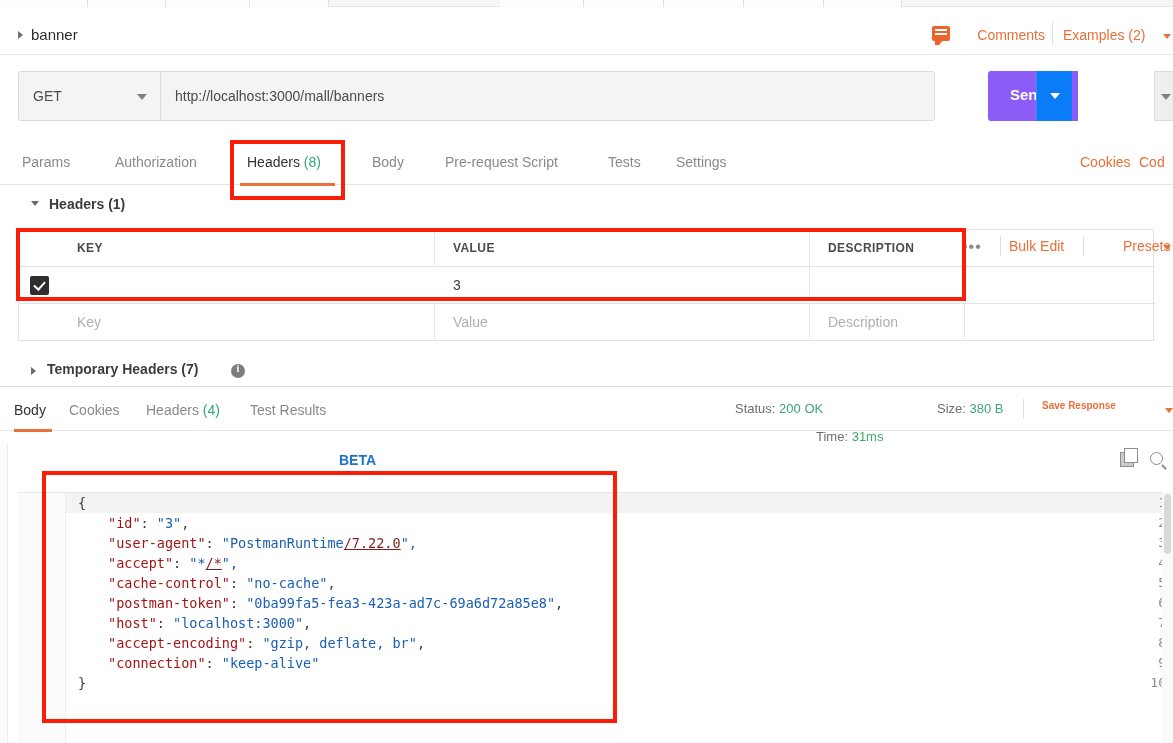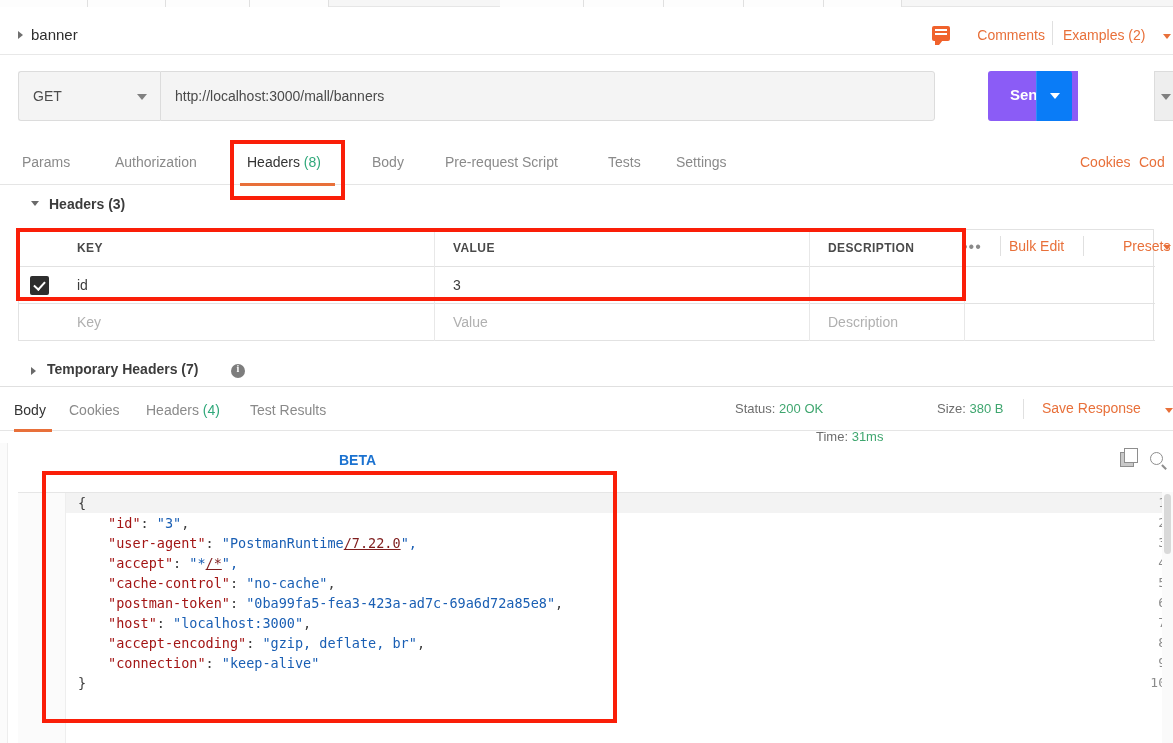--- a/index.html
+++ b/index.html
@@ -365,21 +365,21 @@
     position: absolute; top: 401px;
     font-size: 13px; color: #6e6e6e; white-space: nowrap;
   }
   .meta .mval { color: #3fa66f; }
   .metasep {
     position: absolute; left: 1023px; top: 399px;
     width: 1px; height: 20px; background: #e0e0e0;
   }
   .saveresp {
     position: absolute; left: 1042px; top: 400px;
-    font-size: 14px; font-weight: normal; color: #e8703a;
+    font-size: 10px; font-weight: bold; color: #e8703a;
     white-space: nowrap; cursor: pointer; text-align: right;
   }
   .saverespar {
     position: absolute; left: 1165px; top: 408px;
     width: 0; height: 0;
     border-left: 4px solid transparent;
     border-right: 4px solid transparent;
     border-top: 5px solid #e8703a;
     cursor: pointer;
   }
@@ -568,42 +568,39 @@
     <div class="reqtab" style="left:445px;"><span>Pre-request Script</span></div>
     <div class="reqtab" style="left:608px;"><span>Tests</span></div>
     <div class="reqtab" style="left:676px;"><span>Settings</span></div>
     <div class="tabunderline"></div>
   </div>
   <div class="rlink" style="left:1080px;">Cookies</div>
   <div class="rlink" style="left:1139px;">Cod</div>
 
   <div class="hsec-title">
     <div class="tcaret"></div>
-    <div class="tlabel">Headers (3)</div>
+    <div class="tlabel">Headers (1)</div>
   </div>
 
   <div class="htable">
     <div class="hrow hdr">
       <div class="hcell c0"></div>
       <div class="hcell c1">
           <div class="ctxt">KEY</div>
         </div>
       <div class="hcell c2">
           <div class="ctxt">VALUE</div>
         </div>
       <div class="hcell c3">
           <div class="ctxt">DESCRIPTION</div>
         </div>
     </div>
     <div class="hrow r1">
       <div class="hcell c0">
           <div class="chk"></div>
-        </div>
-      <div class="hcell c1">
-          <div class="vtxt">id</div>
         </div>
       <div class="hcell c2">
           <div class="vtxt">3</div>
         </div>
       <div class="hcell c3">
           <div class="vtxt"></div>
         </div>
     </div>
     <div class="hrow r2">
       <div class="hcell c0"></div>

